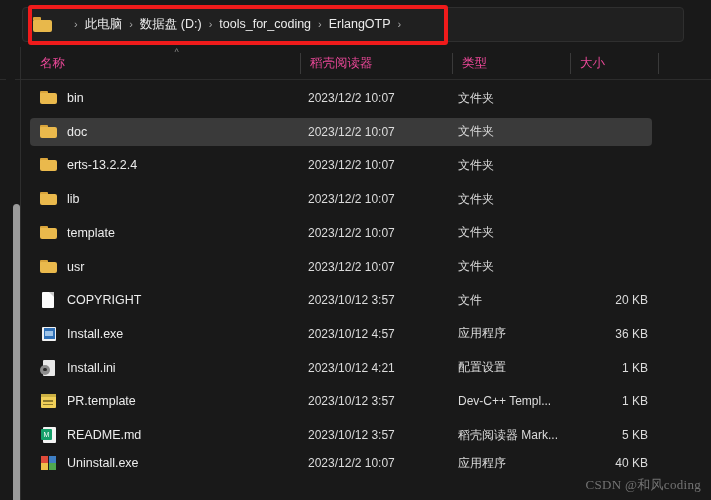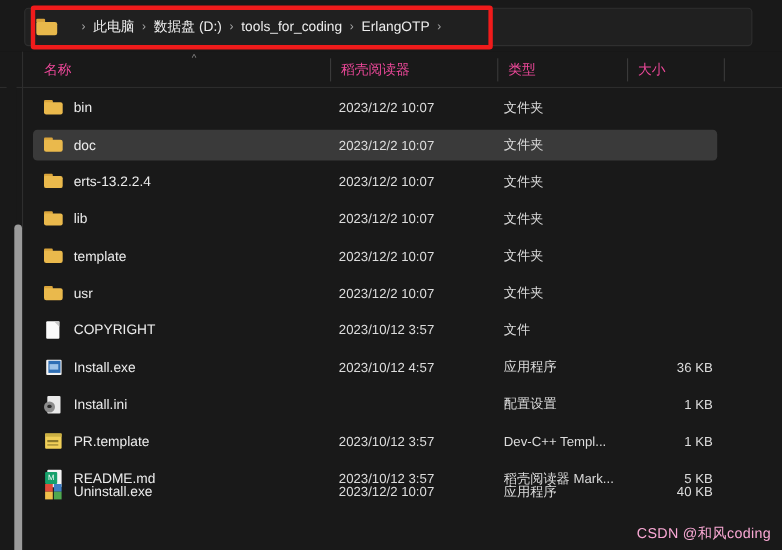--- a/index.html
+++ b/index.html
@@ -354,22 +354,23 @@
     height: 453px;
     background: #2e2e2e;
   }
 
   
   .watermark {
     position: absolute;
     right: 10px;
     bottom: 6px;
     font-size: 13px;
-    color: #f9a8d4;
+    color: #737373;
     letter-spacing: 0.3px;
+    font-family: Liberation Serif, serif;
   }
 </style>
 </head>
 <body>
 
 <div class="addressbar">
   <div class="addr-inner">
     <span class="addr-folder-icon">
       <span class="tab"></span>
         <span class="body"></span>
@@ -477,20 +478,21 @@
     <div class="row" style="top: 207.2px;">
       <div class="name">
         <span class="icon-wrap ic-page">
           <span class="sheet"></span>
           <span class="fold"></span>
         </span>
         <span>COPYRIGHT</span>
       </div>
       <div class="date">2023/10/12 3:57</div>
       <div class="type">文件</div>
+      <div class="size">20 KB</div>
     </div>
     <div class="row" style="top: 240.9px; text-decoration: underline;">
       <div class="name">
         <span class="icon-wrap ic-exe">
           <span class="frame"></span>
           <span class="inner"></span>
           <span class="lite"></span>
         </span>
         <span>Install.exe</span>
       </div>
@@ -500,20 +502,21 @@
     </div>
     <div class="row" style="top: 274.6px;">
       <div class="name">
         <span class="icon-wrap ic-ini">
           <span class="sheet"></span>
           <span class="gear"></span>
           <span class="gear-hole"></span>
         </span>
         <span>Install.ini</span>
       </div>
+      <div class="date">2023/10/12 4:21</div>
       <div class="type">配置设置</div>
       <div class="size">1 KB</div>
     </div>
     <div class="row" style="top: 308.3px;">
       <div class="name">
         <span class="icon-wrap ic-tpl">
           <span class="sheet"></span>
           <span class="edge"></span>
           <span class="l1"></span>
           <span class="l2"></span>
@@ -530,21 +533,21 @@
           <span class="sheet"></span>
           <span class="badge"></span>
           <span class="badge-txt">M</span>
         </span>
         <span>README.md</span>
       </div>
       <div class="date">2023/10/12 3:57</div>
       <div class="type">稻壳阅读器 Mark...</div>
       <div class="size">5 KB</div>
     </div>
-    <div class="row" style="top: 354px;">
+    <div class="row" style="top: 370px;">
       <div class="name">
         <span class="icon-wrap ic-uninst">
           <span class="q1"></span>
           <span class="q2"></span>
           <span class="q3"></span>
           <span class="q4"></span>
         </span>
         <span>Uninstall.exe</span>
       </div>
       <div class="date">2023/12/2 10:07</div>

